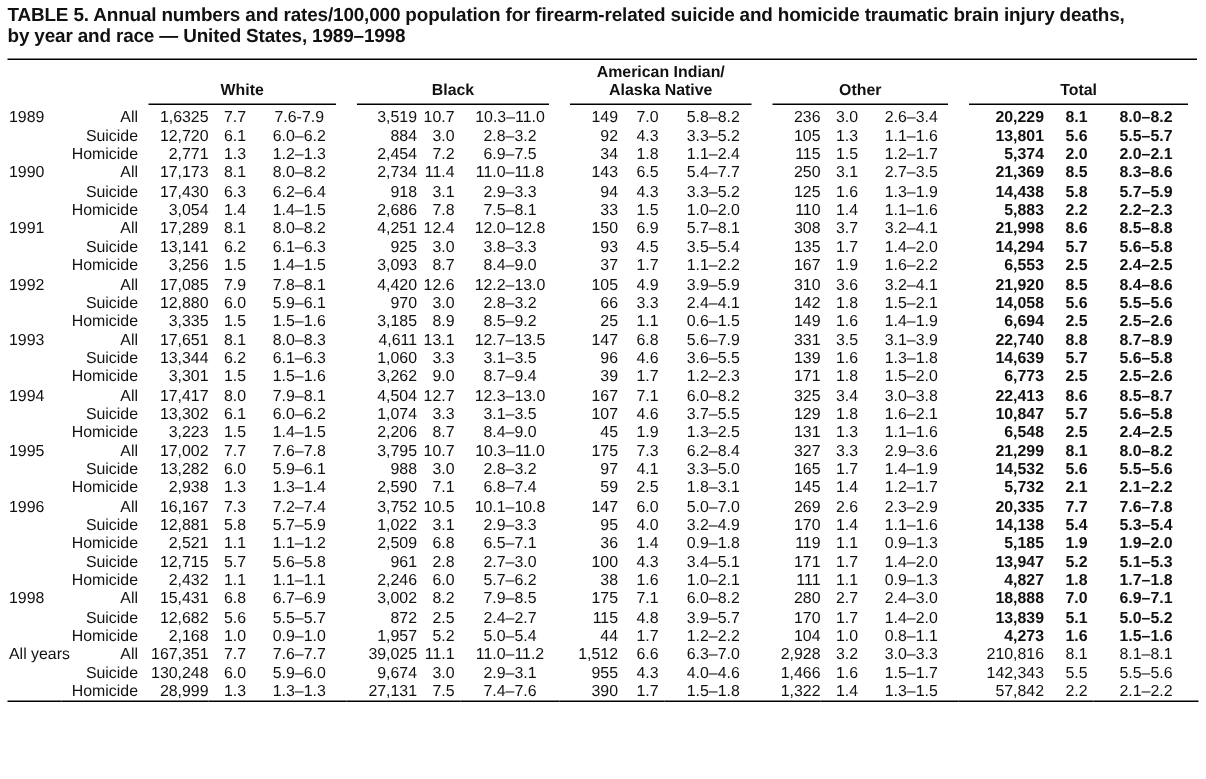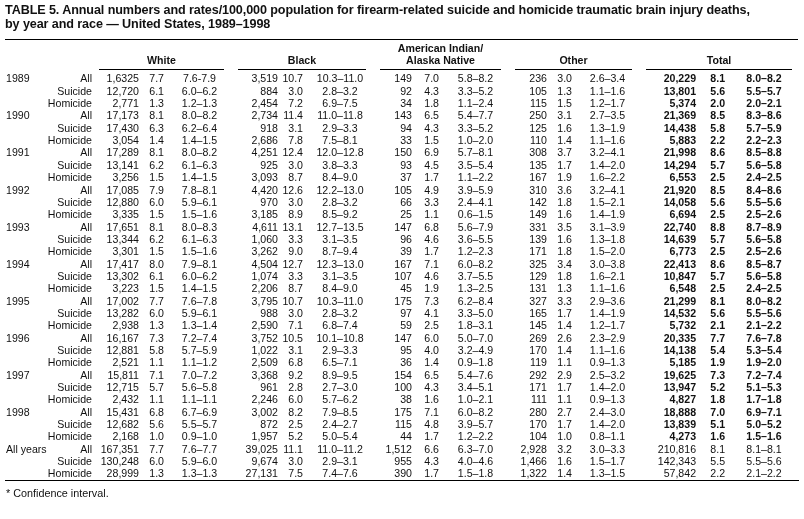--- a/index.html
+++ b/index.html
@@ -543,39 +543,20 @@
           <td class="rate">1.4</td>
           <td class="ci">0.9–1.8</td>
           <td class="num">119</td>
           <td class="rate">1.1</td>
           <td class="ci">0.9–1.3</td>
           <td class="num tot">5,185</td>
           <td class="rate tot">1.9</td>
           <td class="ci tot">1.9–2.0</td>
         </tr>
         <tr>
-          <td class="year-cell">1997</td>
-          <td class="cat-cell">All</td>
-          <td class="num">15,811</td>
-          <td class="rate">7.1</td>
-          <td class="ci">7.0–7.2</td>
-          <td class="num">3,368</td>
-          <td class="rate">9.2</td>
-          <td class="ci">8.9–9.5</td>
-          <td class="num">154</td>
-          <td class="rate">6.5</td>
-          <td class="ci">5.4–7.6</td>
-          <td class="num">292</td>
-          <td class="rate">2.9</td>
-          <td class="ci">2.5–3.2</td>
-          <td class="num tot">19,625</td>
-          <td class="rate tot">7.3</td>
-          <td class="ci tot">7.2–7.4</td>
-        </tr>
-        <tr>
           <td class="year-cell"></td>
           <td class="cat-cell">Suicide</td>
           <td class="num">12,715</td>
           <td class="rate">5.7</td>
           <td class="ci">5.6–5.8</td>
           <td class="num">961</td>
           <td class="rate">2.8</td>
           <td class="ci">2.7–3.0</td>
           <td class="num">100</td>
           <td class="rate">4.3</td>
@@ -716,14 +697,13 @@
           <td class="num">1,322</td>
           <td class="rate">1.4</td>
           <td class="ci">1.3–1.5</td>
           <td class="num tot">57,842</td>
           <td class="rate tot">2.2</td>
           <td class="ci tot">2.1–2.2</td>
         </tr>
       </tbody>
   </table>
 
-  <div class="footnote">* Confidence interval.</div>
 </div>
 
 </body></html>

